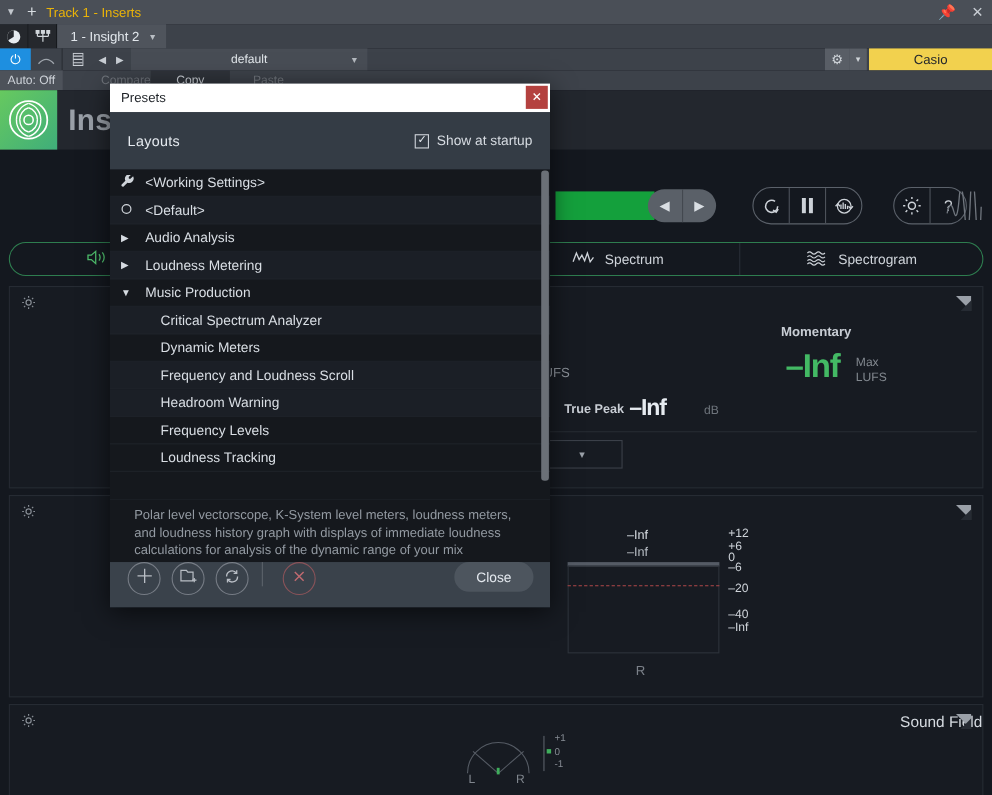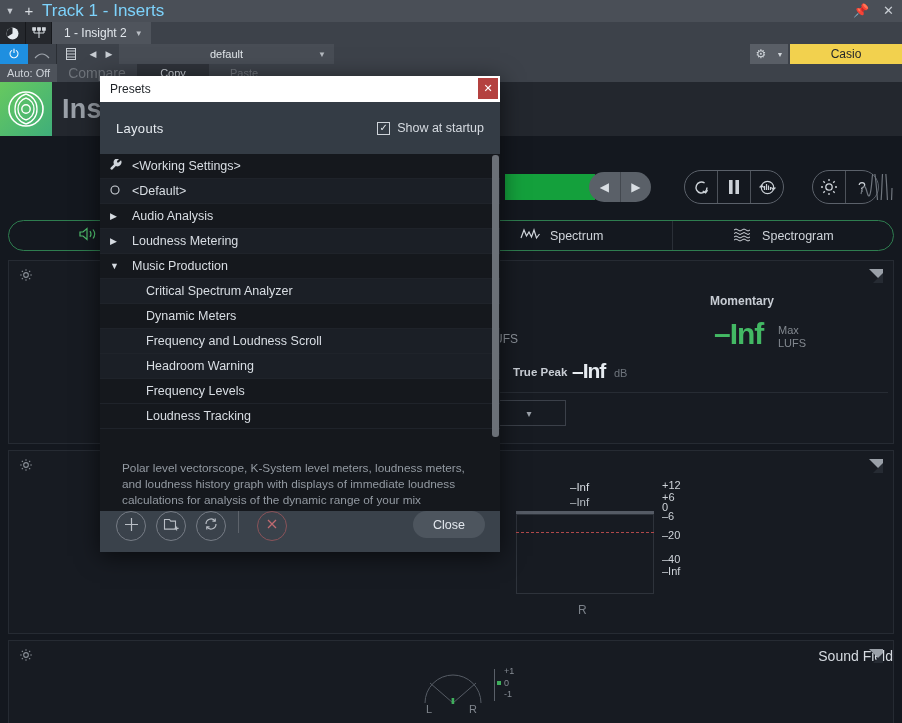--- a/index.html
+++ b/index.html
@@ -17,21 +17,21 @@
     background: #4a4f57;
     display: flex; align-items: center;
   }
   .host-titlebar .tb-caret {
     width: 20px; text-align: center; color: #c3c8ce; font-size: 9px; line-height: 22px;
   }
   .host-titlebar .tb-plus {
     width: 18px; text-align: center; color: #d8dde2; font-size: 15px; line-height: 20px;
   }
   .host-titlebar .tb-title {
-    color: #7dd3fc; font-size: 17px; margin-left: 4px;
+    color: #eab308; font-size: 12px; margin-left: 4px;
   }
   .host-titlebar .tb-right {
     margin-left: auto; display: flex; align-items: center; padding-right: 8px; gap: 14px;
   }
   .tb-pin, .tb-close { color: #c9ced4; font-size: 13px; line-height: 22px; }
 
   
   .host-strip {
     position: absolute; left: 0; top: 22px; width: 902px; height: 22px;
     background: #3d424a; display: flex; align-items: center;
@@ -75,21 +75,21 @@
     width: 112px; background: #f2d14e; color: #23262b; font-size: 12px;
     display:flex;align-items:center;justify-content:center; margin-left: 2px;
   }
 
   
   .host-auto {
     position: absolute; left: 0; top: 64px; width: 902px; height: 18px;
     background: #3d424a; display: flex; align-items: center;
   }
   .ha-auto { width: 57px; color:#cdd2d8; font-size:11px; text-align:center; background:#4d525a; height:18px; line-height:18px; }
-  .ha-cmp { width: 80px; color:#6f747b; font-size:14px; text-align:center; }
+  .ha-cmp { width: 80px; color:#6f747b; font-size:11px; text-align:right; }
   .ha-copy { width: 72px; color:#c9ced4; font-size:11px; text-align:center; background:#2f333a; height:18px; line-height:18px;}
   .ha-paste { width: 70px; color:#6f747b; font-size:11px; text-align:center; }
 
   
   .plug {
     position: absolute; left: 0; top: 82px; width: 902px; height: 641px;
     background: #14181f;
   }
   
   .plug-head { position: relative; height: 54px; background: #23272e; }
@@ -152,21 +152,21 @@
   #panel-dynamics { top: 368px; height: 184px; }
   #panel-soundfield { top: 558px; height: 124px; }
 
   
   .lufs-label { position:absolute; color:#8d939b; font-size:12px; }
   .momentary-lbl { position:absolute; left: 710px; top: 212px; color:#c8cdd4; font-size:12px; font-weight:bold; }
   .momentary-val { position:absolute; left: 714px; top: 235px; color:#43b964; font-size:30px; font-weight:600; letter-spacing:-1px;}
   .momentary-unit { position:absolute; left: 778px; top: 242px; color:#82888f; font-size:11px; line-height:13px; }
   .tp-lbl { position:absolute; left: 513px; top: 284px; color:#c8cdd4; font-size:11.5px; font-weight:bold; }
   .tp-val { position:absolute; left: 572px; top: 277px; color:#e6ebf0; font-size:21px; font-weight:600; letter-spacing:-1px; }
-  .tp-unit { position:absolute; left: 614px; top: 285px; color:#6e747c; font-size:11px; }
+  .tp-unit { position:absolute; left: 640px; top: 285px; color:#6e747c; font-size:11px; }
   .lf-sep { position:absolute; left: 500px; top: 310px; width: 388px; height:1px; background:#272c34; }
   .lf-select {
     position:absolute; left: 492px; top: 318px; width: 74px; height: 26px;
     border: 1px solid #3b4049; display:flex; align-items:center; justify-content:center;
   }
   .lf-select span { color:#9aa0a8; font-size:10px; }
 
   
   .dyn-inf1 { position:absolute; left: 570px; top: 399px; color:#d7dce2; font-size: 11.5px; }
   .dyn-inf2 { position:absolute; left: 570px; top: 414px; color:#b7bdc4; font-size: 11.5px; }

